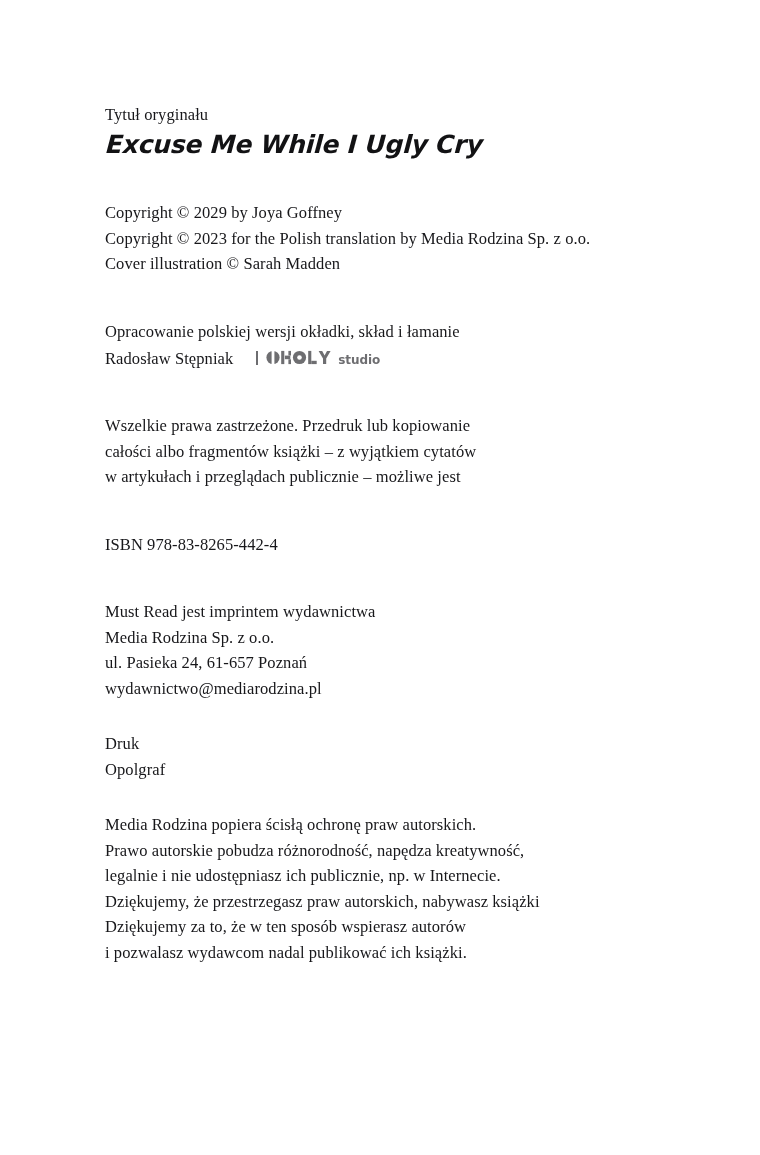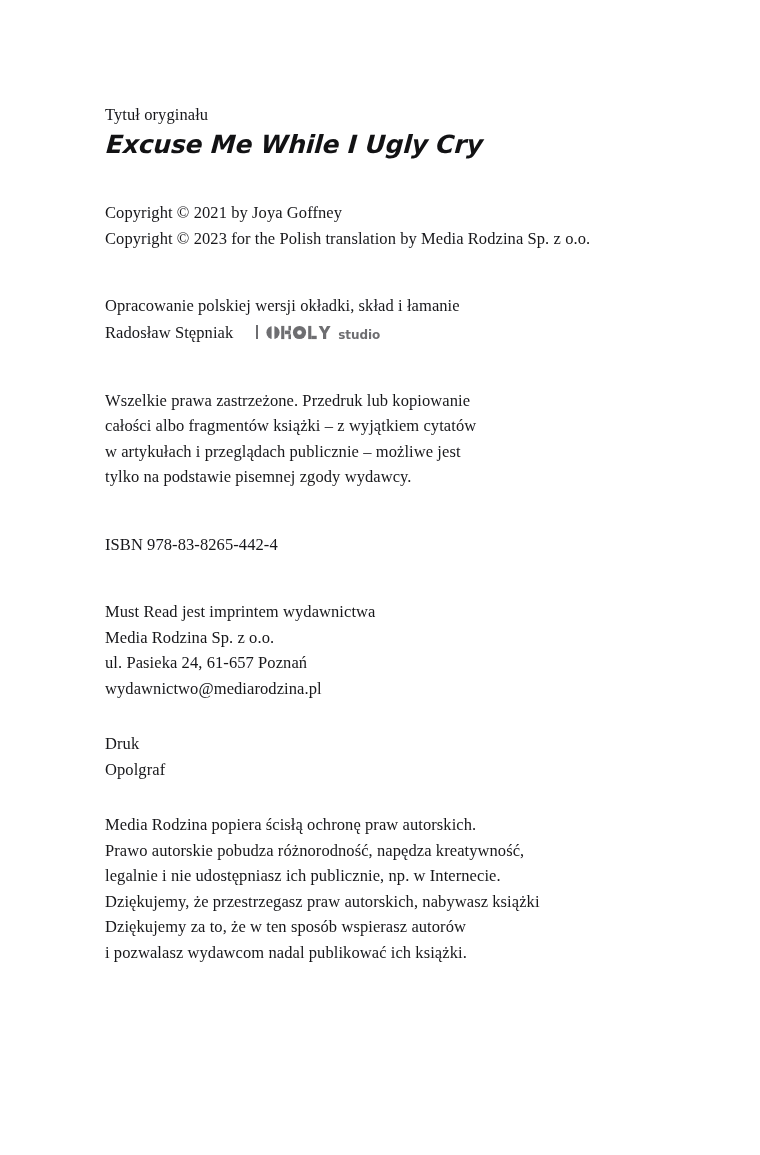--- a/index.html
+++ b/index.html
@@ -107,22 +107,23 @@
   <div class="content">
 
     <div class="block">
       <div class="orig-label">Tytuł oryginału</div>
       <div class="orig-title">Excuse Me While I Ugly Cry</div>
     </div>
 
     <div class="gap-md"></div>
 
     <div class="block">
-      <div class="line">Copyright © 2021 by Joya Goffney</div>
+      <div class="line">Copyright © 2029 by Joya Goffney</div>
       <div class="line">Copyright © 2023 for the Polish translation by Media Rodzina Sp. z o.o.</div>
+      <div class="line">Cover illustration © Sarah Madden</div>
     </div>
 
     <div class="gap-lg"></div>
 
     <div class="block">
       <div class="line">Opracowanie polskiej wersji okładki, skład i łamanie</div>
       <div class="line credit-row">
         <span>Radosław Stępniak</span>
         <span class="logo-wrap">
           <span class="logo-bar"></span>
@@ -152,21 +153,20 @@
         </span>
       </div>
     </div>
 
     <div class="gap-lg"></div>
 
     <div class="block">
       <div class="line">Wszelkie prawa zastrzeżone. Przedruk lub kopiowanie</div>
       <div class="line">całości albo fragmentów książki – z wyjątkiem cytatów</div>
       <div class="line">w artykułach i przeglądach publicznie – możliwe jest</div>
-      <div class="line">tylko na podstawie pisemnej zgody wydawcy.</div>
     </div>
 
     <div class="gap-lg"></div>
 
     <div class="block">
       <div class="line">ISBN 978-83-8265-442-4</div>
     </div>
 
     <div class="gap-lg"></div>
 

